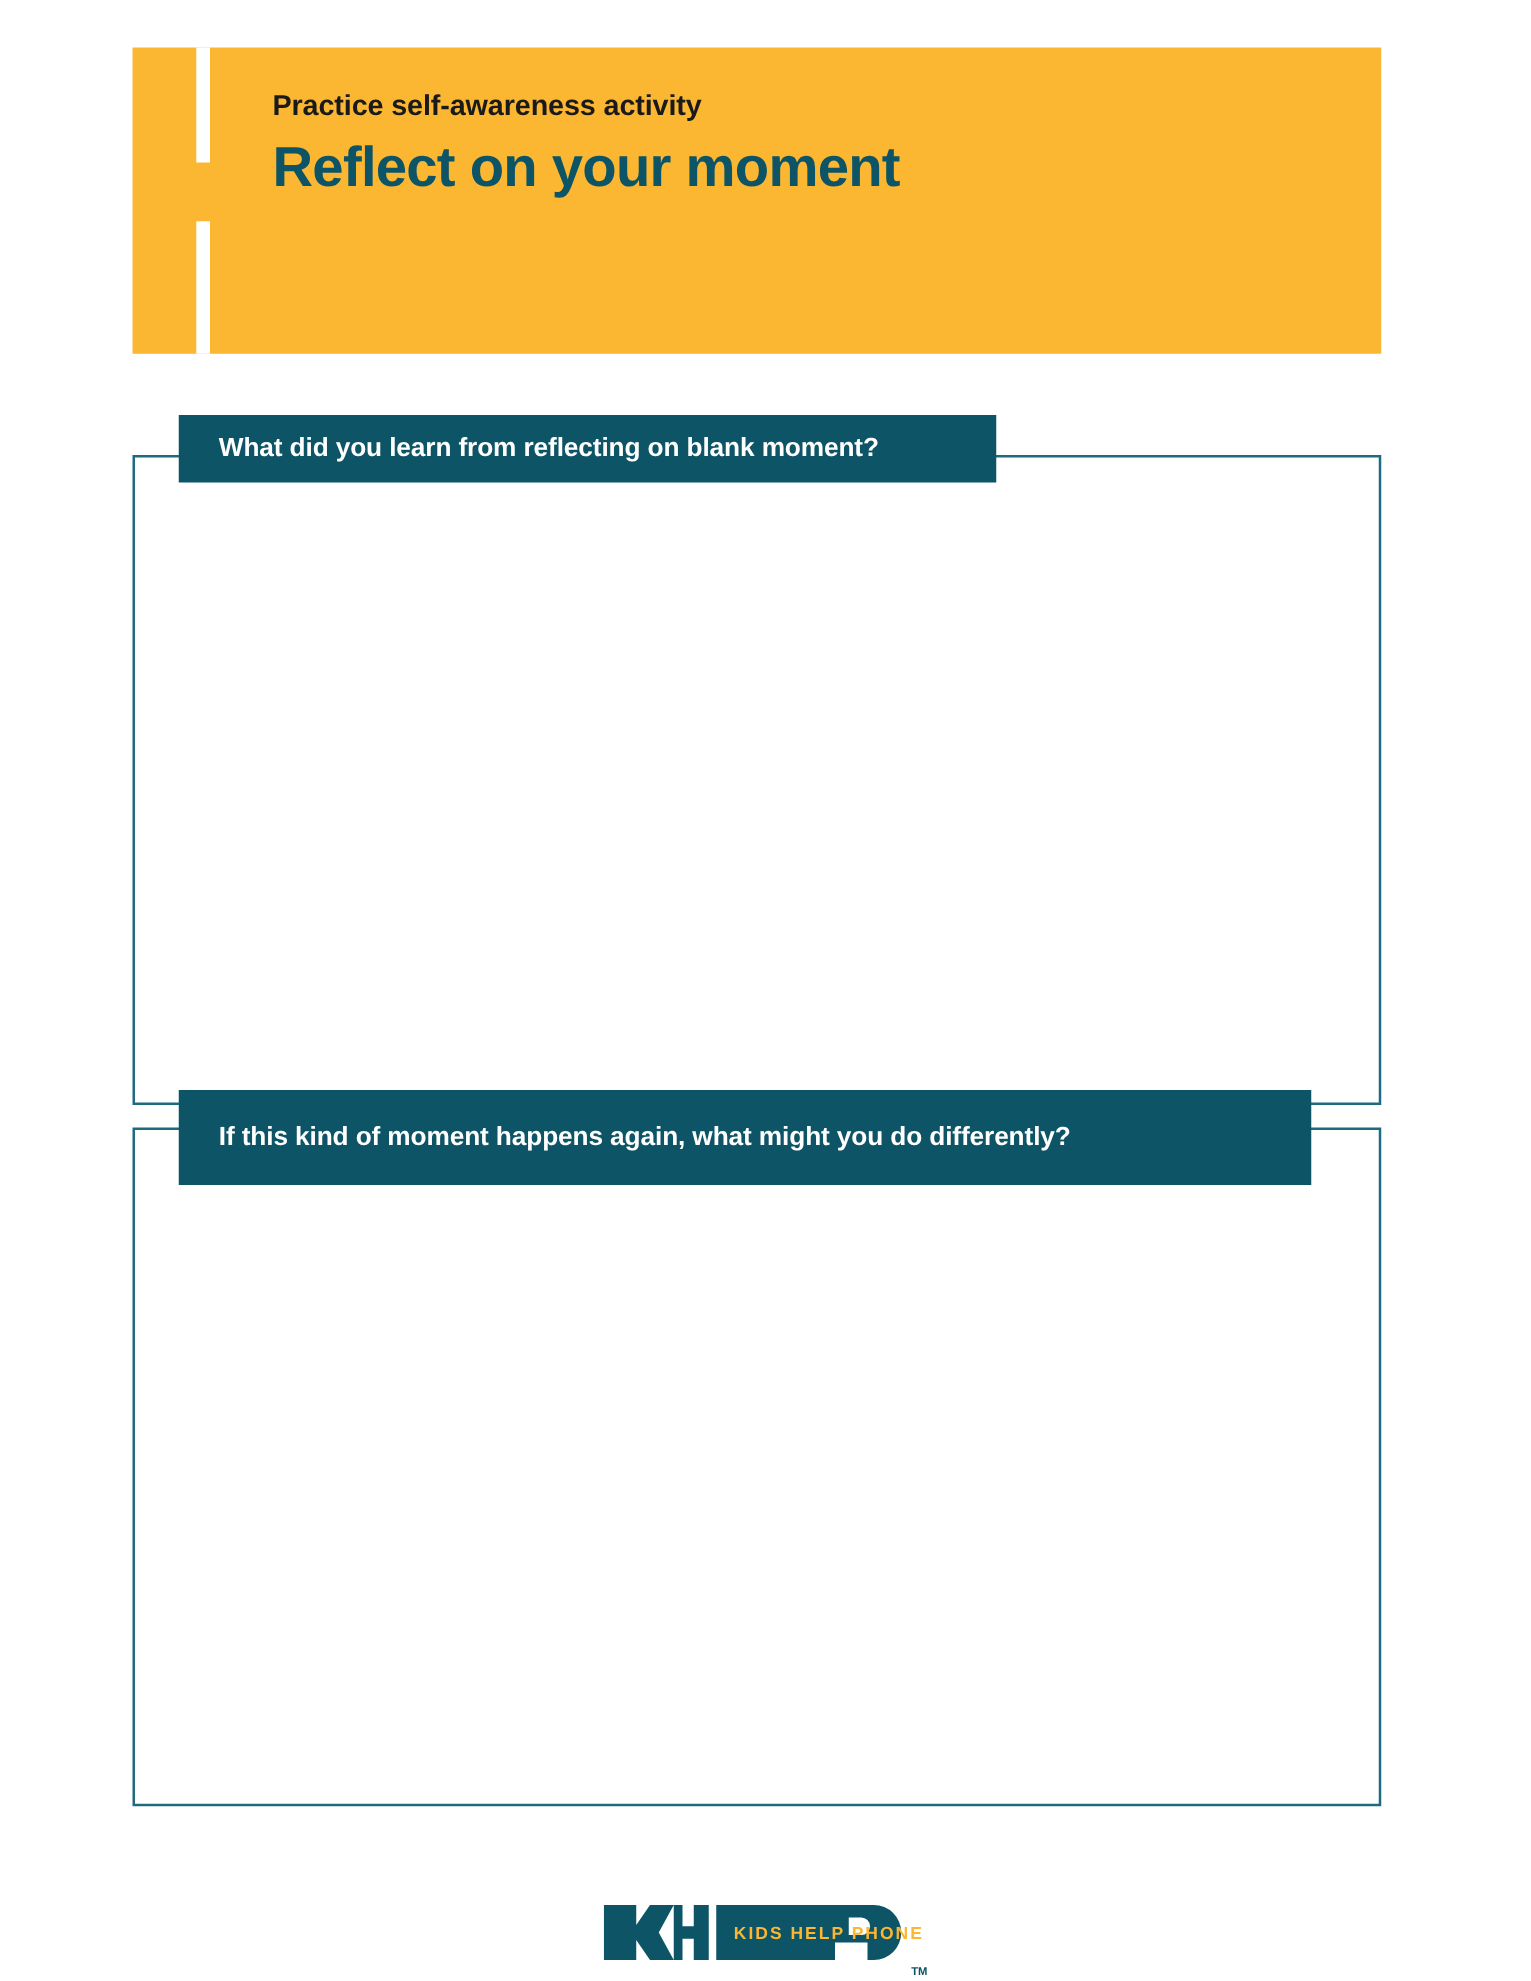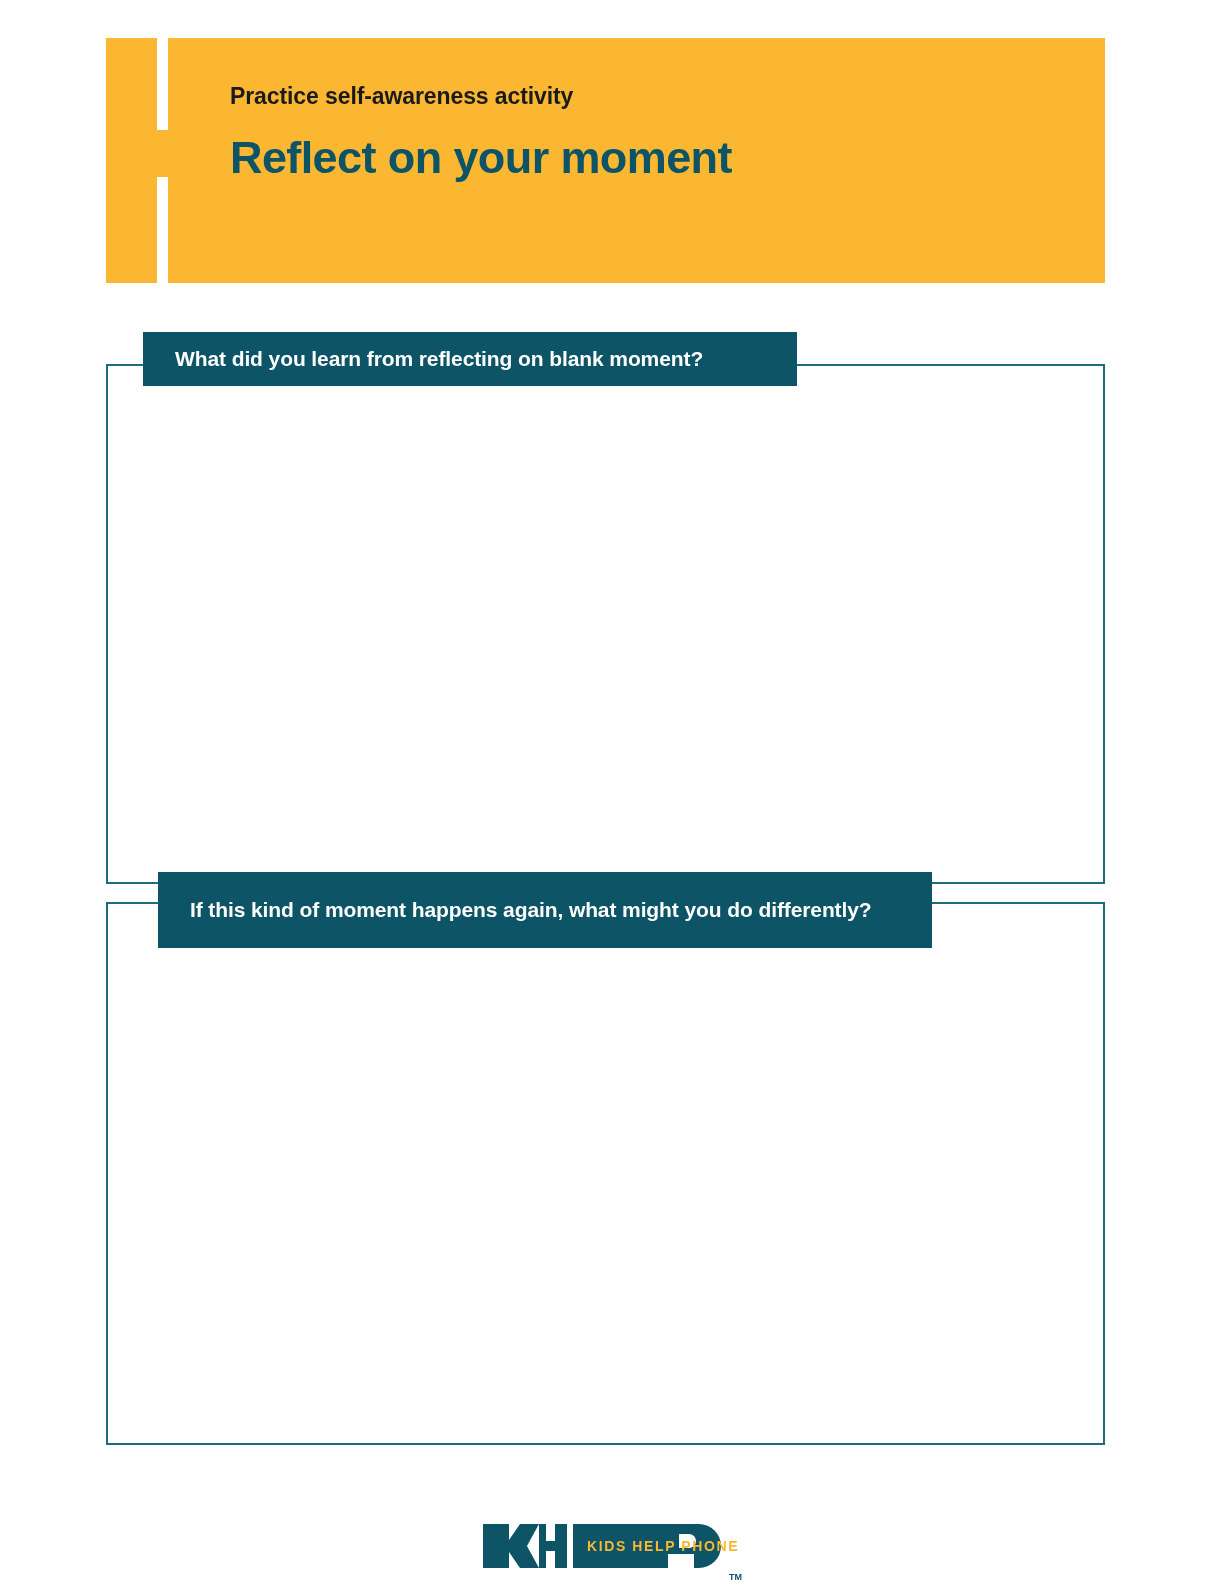--- a/index.html
+++ b/index.html
@@ -35,29 +35,29 @@
   .accent-bar-top    { top: 0px;   height: 92px; }
   .accent-bar-bottom { top: 139px; height: 106px; }
 
   .header-text {
     position: absolute;
     left: 112px;   
     top: 0px;
     width: 860px;
   }
   .eyebrow {
-    margin: 12px;
+    margin: 0;
     padding-top: 33px;
     font-size: 23px;
     font-weight: bold;
     color: #1a1a1a;
     letter-spacing: -0.1px;
   }
   .headline {
-    margin: 12px;
+    margin: 0;
     padding-top: 12px;
     font-size: 45px;
     font-weight: bold;
     color: #0D5466;
     letter-spacing: -0.6px;
     line-height: 1.05;
   }
   .subhead {
     margin: 0;
     padding-top: 28px;
@@ -109,25 +109,24 @@
   }
   .question-label-1 {
     top: 332px;
     width: 654px;
     height: 54px;
     display: flex;
     align-items: center;
   }
   .question-label-2 {
     top: 872px;
-    width: 774px;
+    width: 906px;
     height: 76px;
     display: flex;
     align-items: center;
-    margin-left: 15px;
   }
 
   
   .footer-logo {
     position: absolute;
     left: 483px;
     top: 1524px;
     width: 259px;
     height: 56px;
   }

